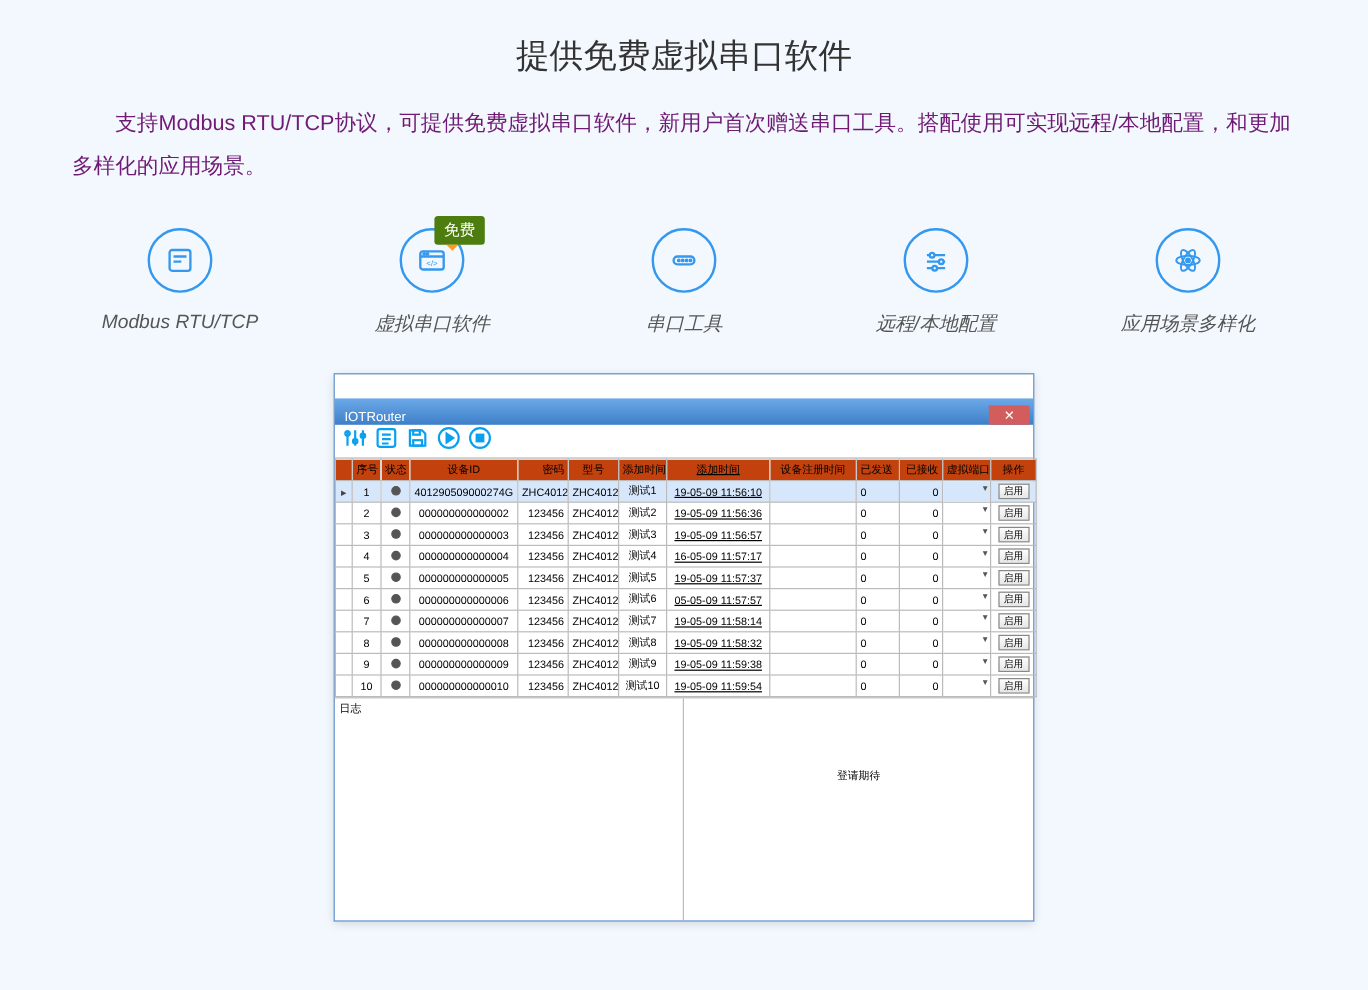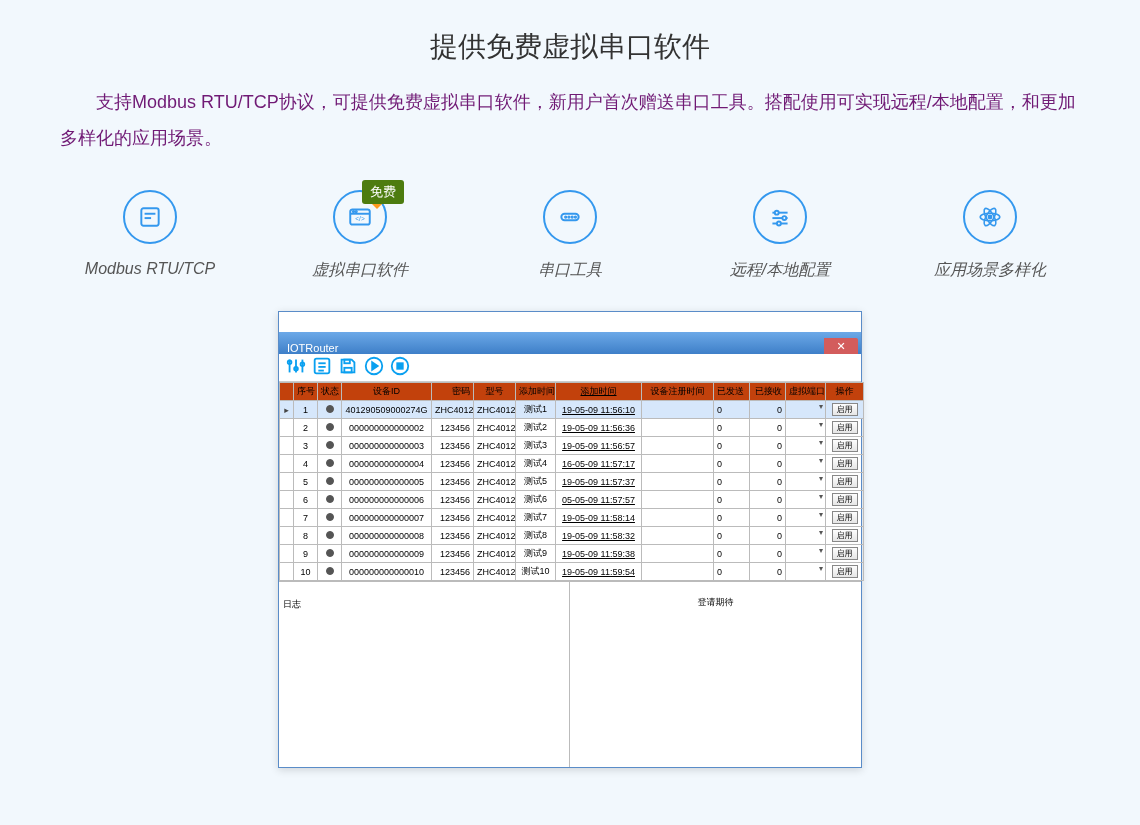--- a/index.html
+++ b/index.html
@@ -36,22 +36,22 @@
 .col-vport { width:40px; }
 .col-op { width:38px; }
 .status-circle { display:inline-block; width:8px; height:8px; border:1px solid #555; border-radius:50%; }
 .status-circle.filled { background:#555; }
 .op-btn { background:linear-gradient(#fdfdfd,#e6e6e6); border:1px solid #888; font-size:8px; padding:0 4px; cursor:pointer; line-height:11px; display:inline-block; }
 .dropdown-cell { position:relative; }
 .dropdown-cell:after { content:"▾"; position:absolute; right:2px; top:1px; font-size:8px; color:#555; }
 .row-selected td { background:#d6e7fb; }
 .arrow-cell { color:#444; font-size:9px; }
 .log-area { display:flex; height:186px; border-top:1px solid #bbb; }
-.log-left { width:50%; border-right:1px solid #bbb; padding:16px 4px; font-size:9px; }
-.log-right { width:50%; padding:14px 4px; font-size:9px; text-align:left; }
+.log-left { width:50%; border-right:1px solid #bbb; padding:2px 4px; font-size:9px; }
+.log-right { width:50%; padding:14px 4px; font-size:9px; text-align:left;margin-top:44px; }
 </style>
 </head>
 <body>
 
 <div class="page-title">提供免费虚拟串口软件</div>
 <div class="page-desc">　　支持Modbus RTU/TCP协议，可提供免费虚拟串口软件，新用户首次赠送串口工具。搭配使用可实现远程/本地配置，和更加多样化的应用场景。</div>
 
 <div class="features">
   <div class="feature">
     <div class="feature-icon-wrap">

